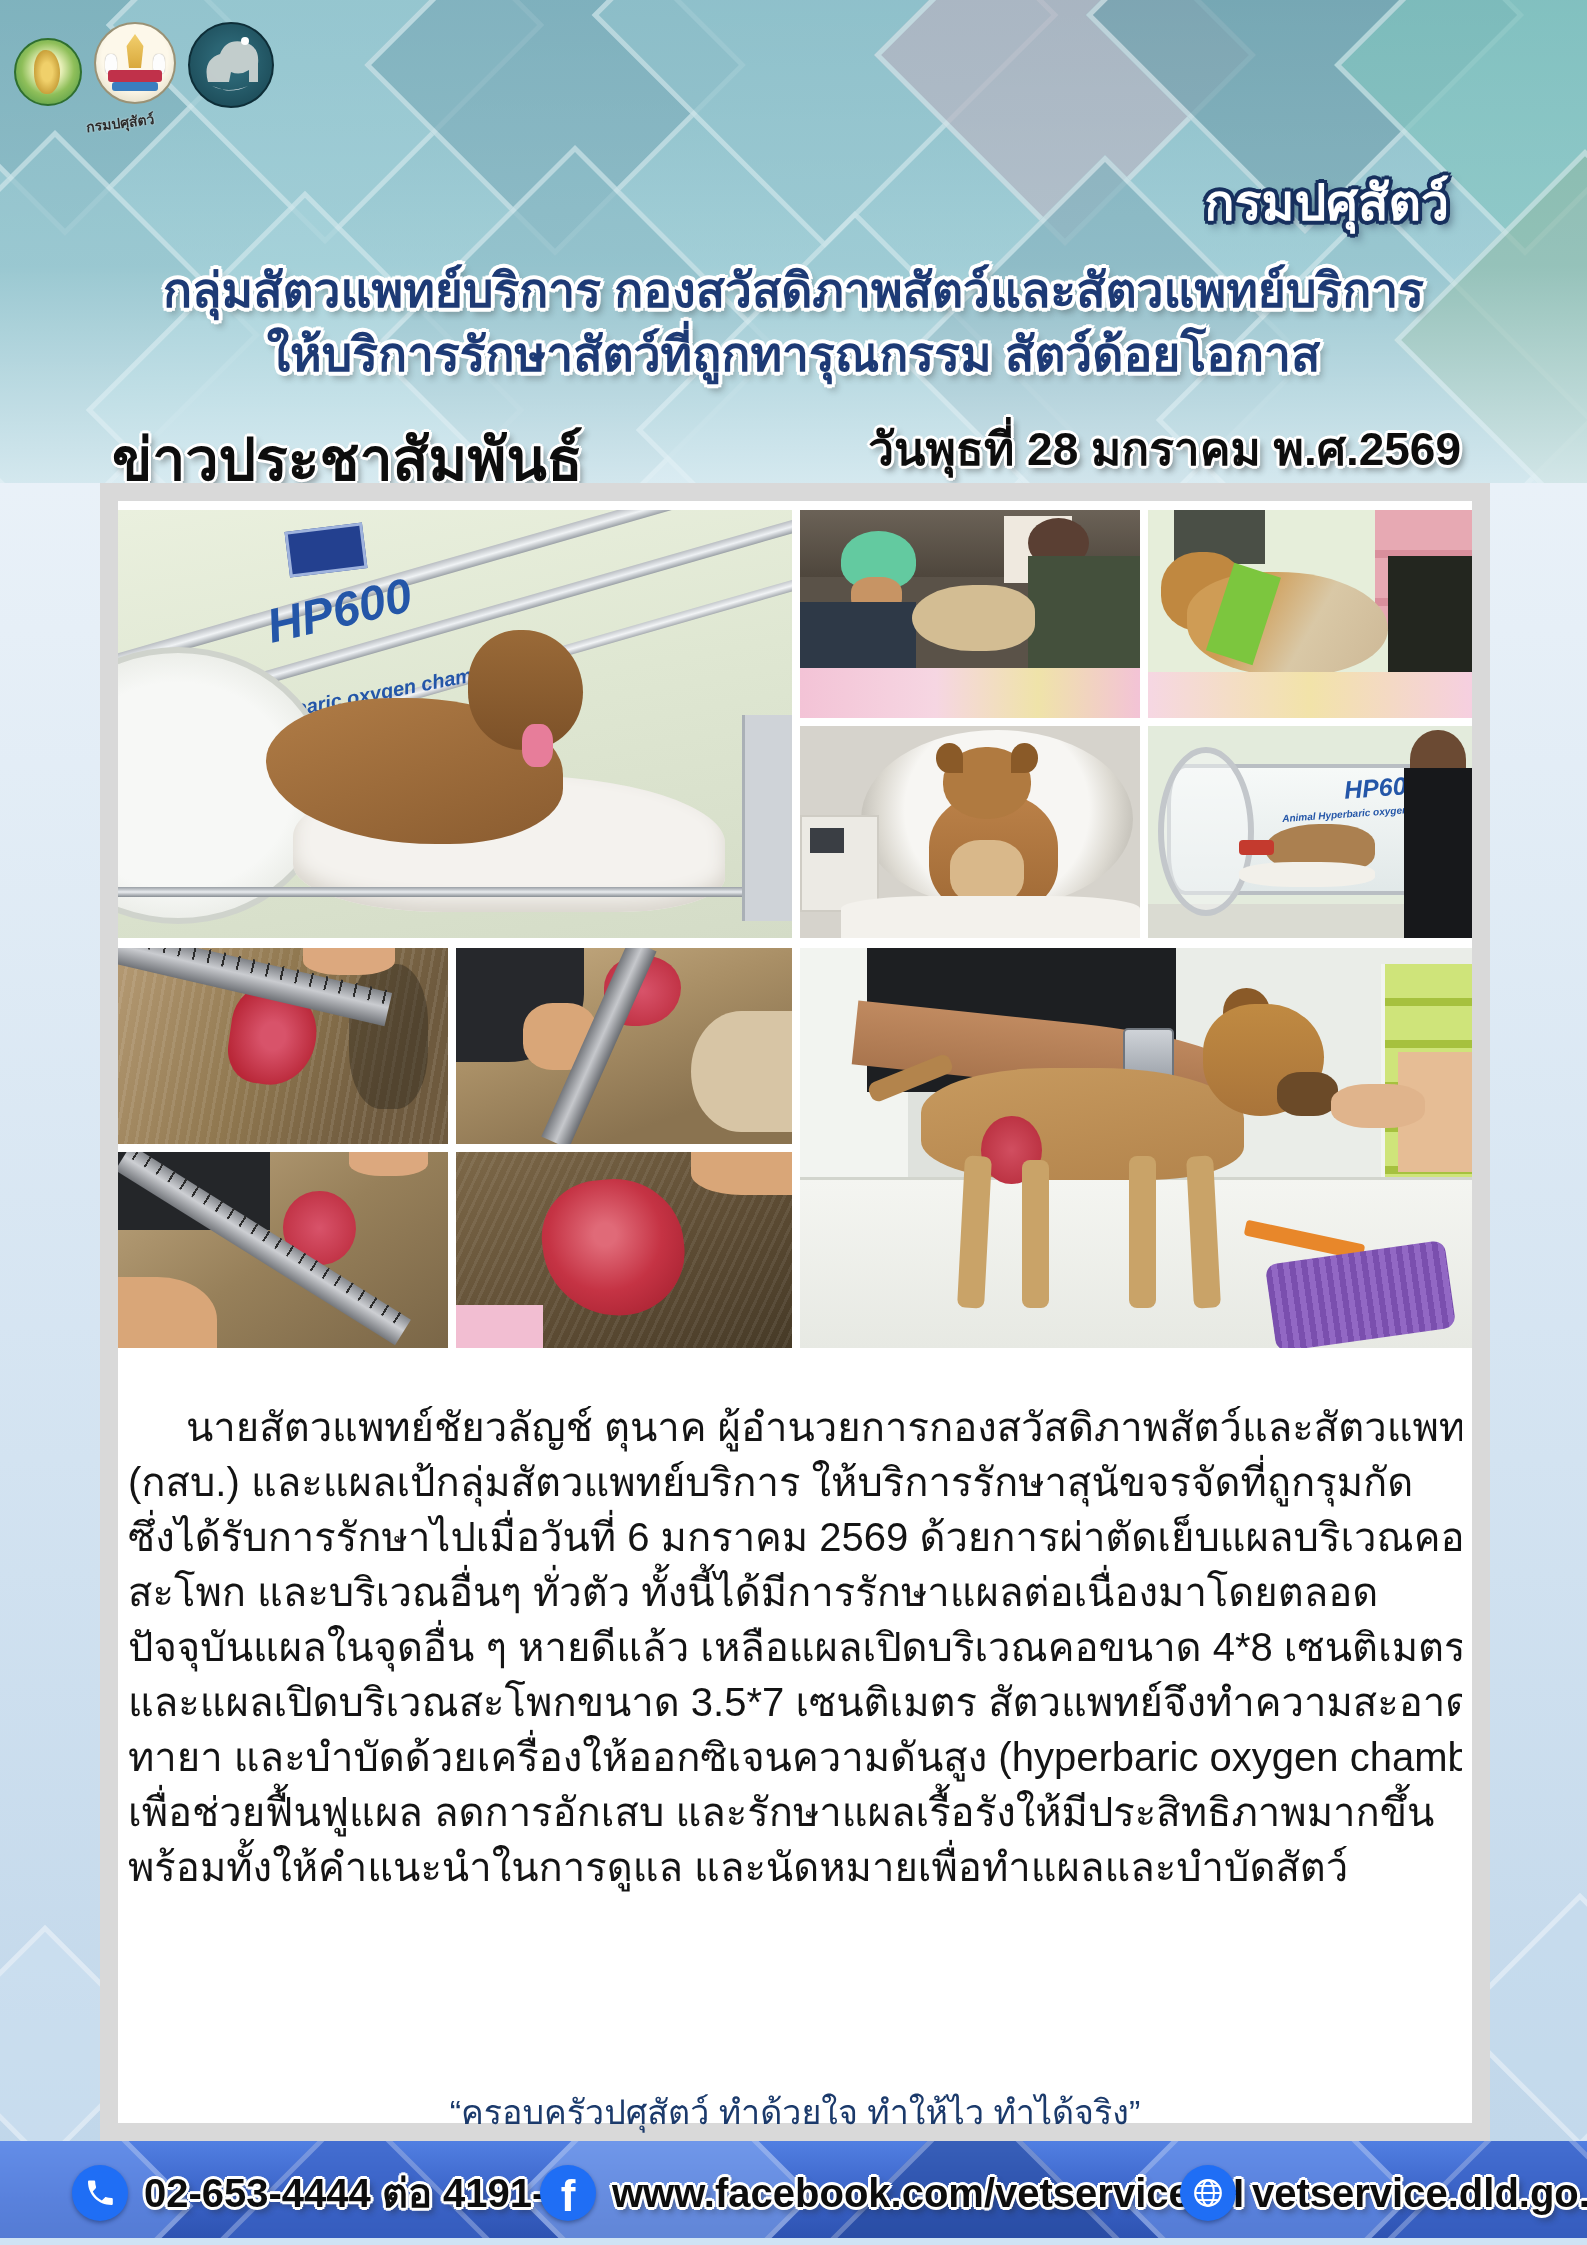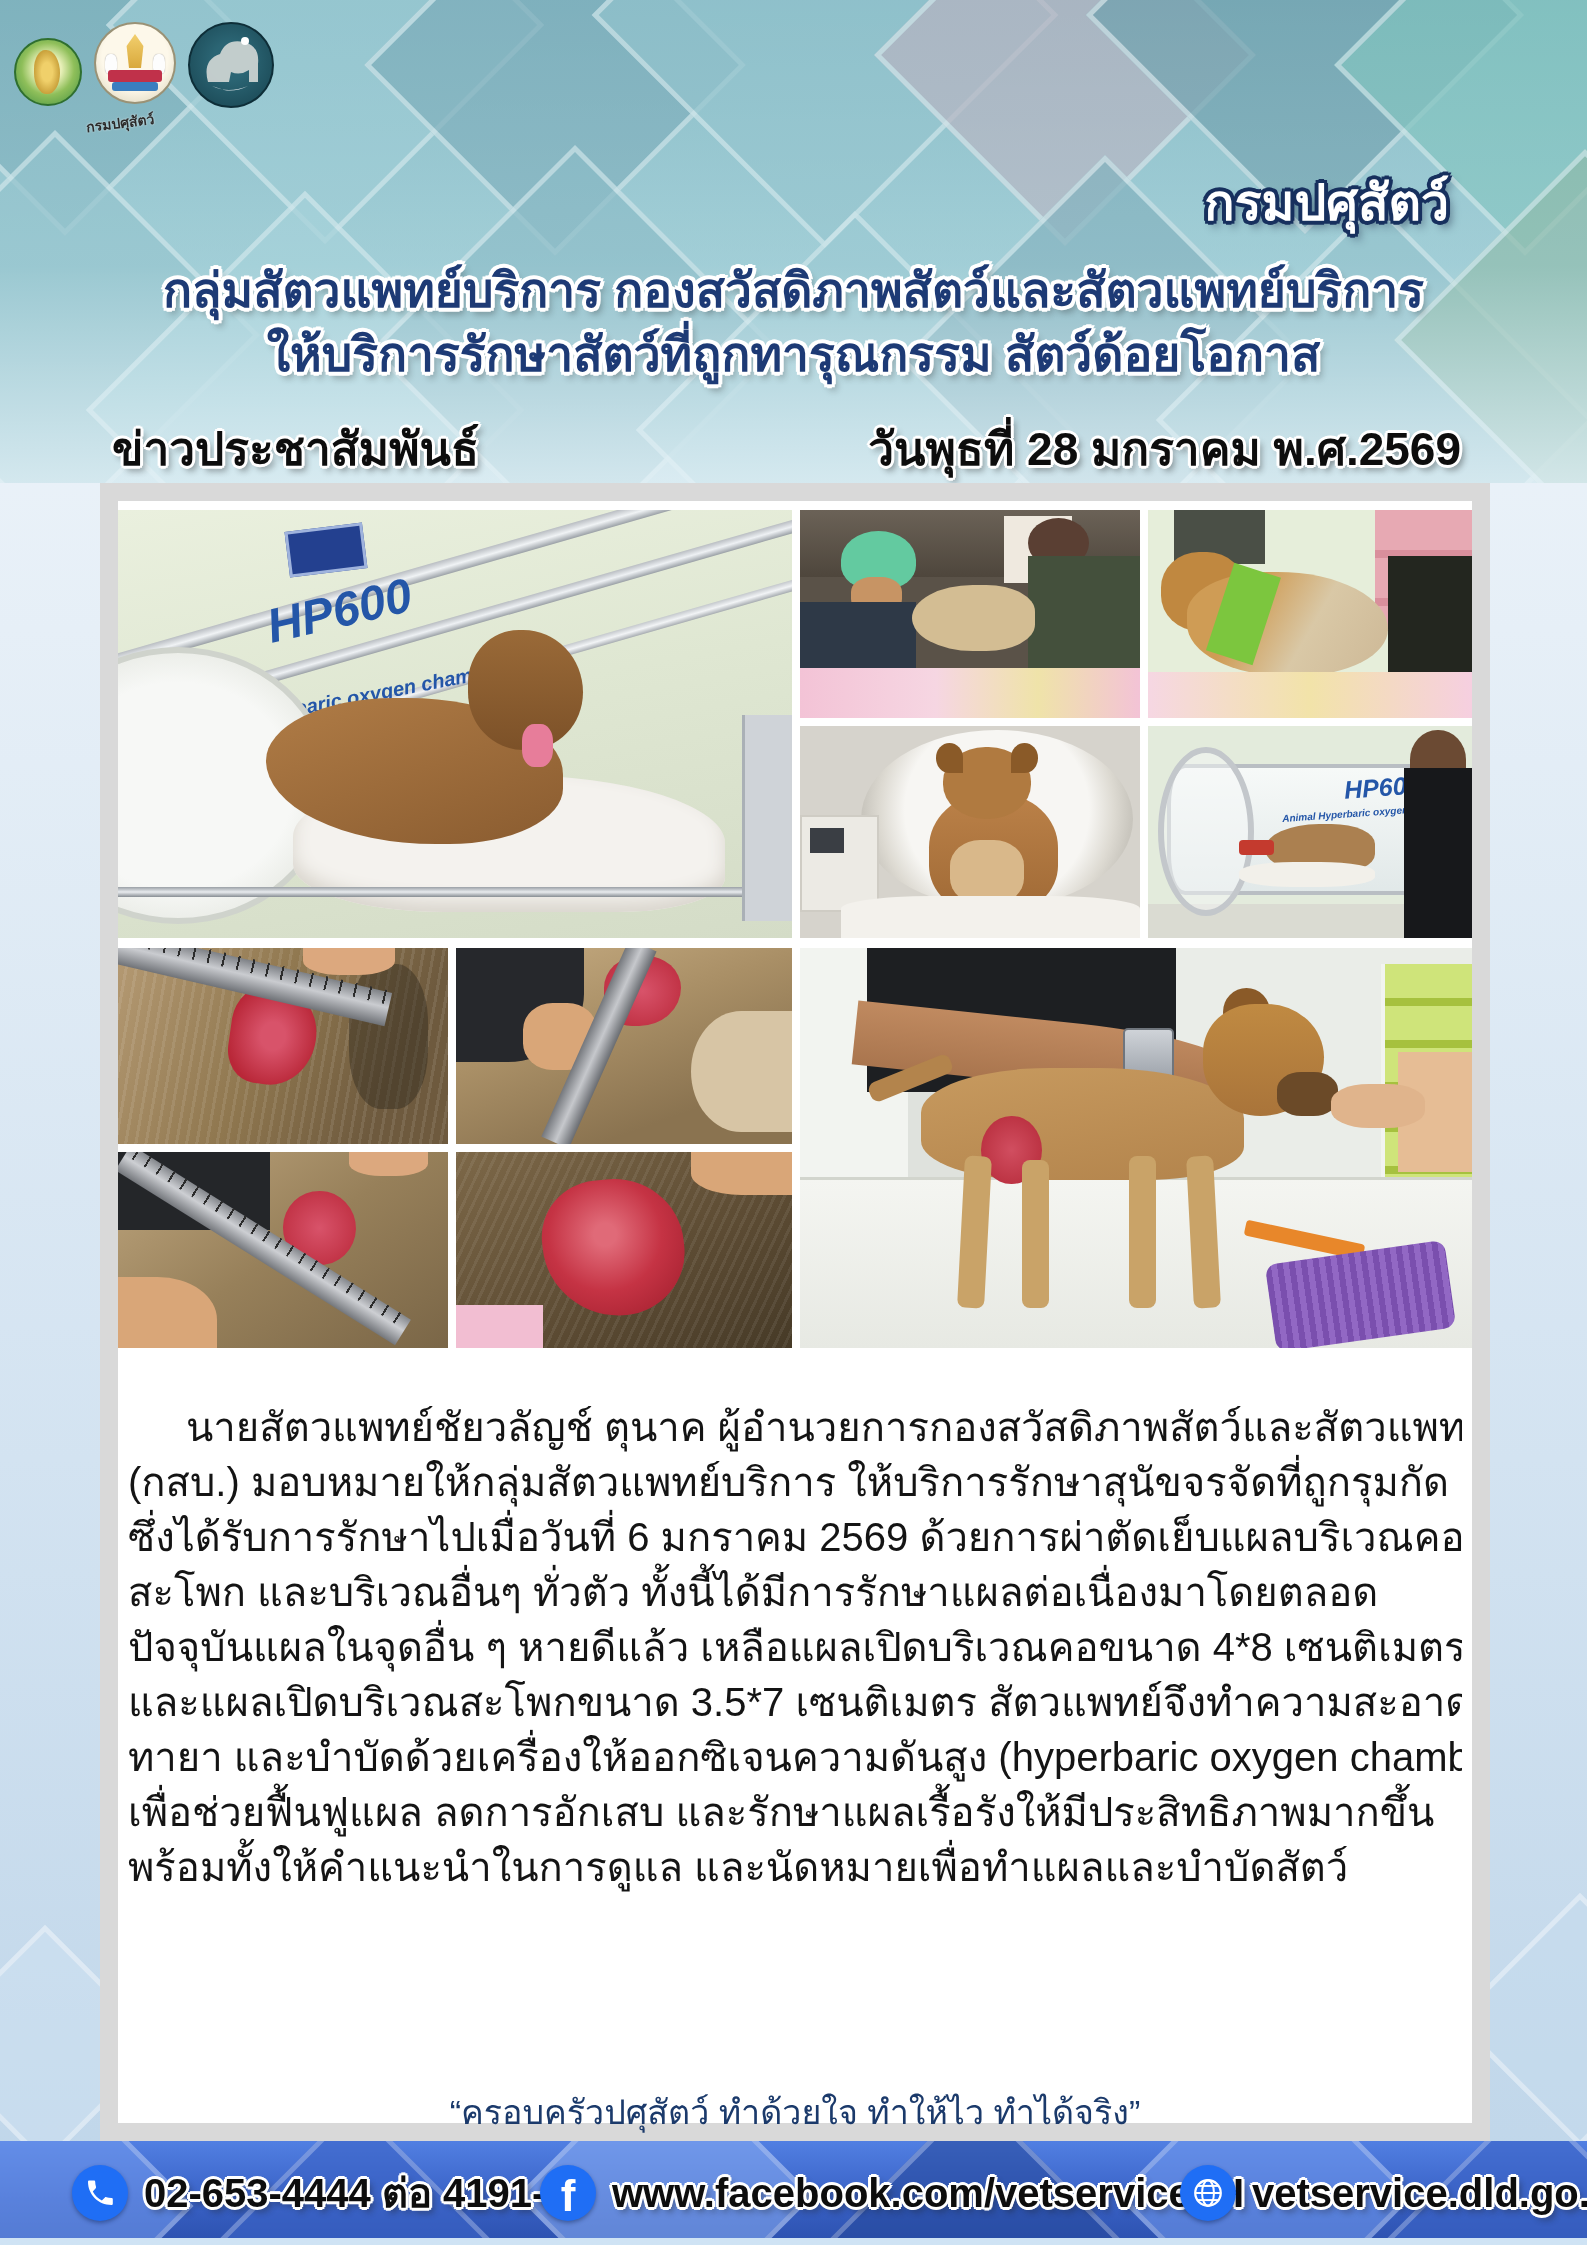--- a/index.html
+++ b/index.html
@@ -41,21 +41,21 @@
         5px 6px 8px rgba(20,30,60,.5);}
   .sub{position:absolute;left:0;width:100%;text-align:center;z-index:6;font-size:48px;font-weight:800;color:#1d3a75;white-space:nowrap;
        text-shadow:-4px 0 0 #fff,4px 0 0 #fff,0 -4px 0 #fff,0 4px 0 #fff,
         -3px -3px 0 #fff,-3px 3px 0 #fff,3px -3px 0 #fff,3px 3px 0 #fff,
         4px 6px 7px rgba(30,30,30,.4);}
   .sub1{top:252px;} .sub2{top:316px;}
   .ow-black{color:#0d0d0d;font-weight:800;white-space:nowrap;
        text-shadow:-3px 0 0 #fff,3px 0 0 #fff,0 -3px 0 #fff,0 3px 0 #fff,
         -2px -2px 0 #fff,-2px 2px 0 #fff,2px -2px 0 #fff,2px 2px 0 #fff,
         4px 5px 6px rgba(30,30,30,.45);}
-  .news{position:absolute;left:112px;top:412px;z-index:6;font-size:46px;}
+  .news{position:absolute;left:112px;top:412px;z-index:6;font-size:59px;}
   .date{position:absolute;right:126px;top:412px;z-index:6;font-size:46px;}
   
   .panel{position:absolute;left:100px;top:483px;width:1390px;height:1658px;
         background:#fff;border:18px solid #d9d9d9;box-sizing:border-box;}
   .pin{position:absolute;left:0;top:0;width:1354px;height:1622px;}
   .ph{position:absolute;overflow:hidden;background:#d8d8d2;}
   .chamber-txt{font-style:italic;font-weight:bold;color:#2456a8;white-space:nowrap;}
   .article{position:absolute;left:10px;top:899px;width:1334px;height:562px;overflow:hidden;
         font-size:40px;color:#141414;}
   .article-line{white-space:nowrap;height:55px;line-height:55px;}
@@ -244,21 +244,21 @@
         <div class="s" style="left:60%;top:14%;width:18%;height:28%;background:linear-gradient(#c08a42,#a9743a);border-radius:45% 50% 55% 50%;"></div>
         <div class="s" style="left:71%;top:31%;width:9%;height:11%;background:#6b4a28;border-radius:40%;"></div>
         <div class="s" style="right:0;top:26%;width:11%;height:30%;background:#e6bd95;"></div>
         <div class="s" style="right:7%;top:34%;width:14%;height:11%;background:#e0b48c;border-radius:40%;"></div>
         <div class="s" style="right:16%;bottom:25%;width:18%;height:4%;background:#e8872a;border-radius:4px;transform:rotate(12deg);"></div>
         <div class="s" style="right:3%;bottom:2%;width:27%;height:22%;background:repeating-linear-gradient(90deg,#7a4fae 0 6px,#9268c4 6px 12px);border-radius:12px;transform:rotate(-8deg);"></div>
       </div>
 
       <div class="article">
           <div class="article-line">นายสัตวแพทย์ชัยวลัญช์ ตุนาค ผู้อำนวยการกองสวัสดิภาพสัตว์และสัตวแพทย์บริการ</div>
-          <div class="article-line">(กสบ.) มอบหมายให้กลุ่มสัตวแพทย์บริการ ให้บริการรักษาสุนัขจรจัดที่ถูกรุมกัด</div>
+          <div class="article-line">(กสบ.) และแผลเป้กลุ่มสัตวแพทย์บริการ ให้บริการรักษาสุนัขจรจัดที่ถูกรุมกัด</div>
           <div class="article-line">ซึ่งได้รับการรักษาไปเมื่อวันที่ 6 มกราคม 2569 ด้วยการผ่าตัดเย็บแผลบริเวณคอ</div>
           <div class="article-line">สะโพก และบริเวณอื่นๆ ทั่วตัว ทั้งนี้ได้มีการรักษาแผลต่อเนื่องมาโดยตลอด</div>
           <div class="article-line">ปัจจุบันแผลในจุดอื่น ๆ หายดีแล้ว เหลือแผลเปิดบริเวณคอขนาด 4*8 เซนติเมตร</div>
           <div class="article-line">และแผลเปิดบริเวณสะโพกขนาด 3.5*7 เซนติเมตร สัตวแพทย์จึงทำความสะอาดแผล</div>
           <div class="article-line">ทายา และบำบัดด้วยเครื่องให้ออกซิเจนความดันสูง (hyperbaric oxygen chamber)</div>
           <div class="article-line">เพื่อช่วยฟื้นฟูแผล ลดการอักเสบ และรักษาแผลเรื้อรังให้มีประสิทธิภาพมากขึ้น</div>
           <div class="article-line">พร้อมทั้งให้คำแนะนำในการดูแล และนัดหมายเพื่อทำแผลและบำบัดสัตว์</div>
         </div>
 
       <div class="quote2">“ครอบครัวปศุสัตว์ ทำด้วยใจ ทำให้ไว ทำได้จริง”</div>

